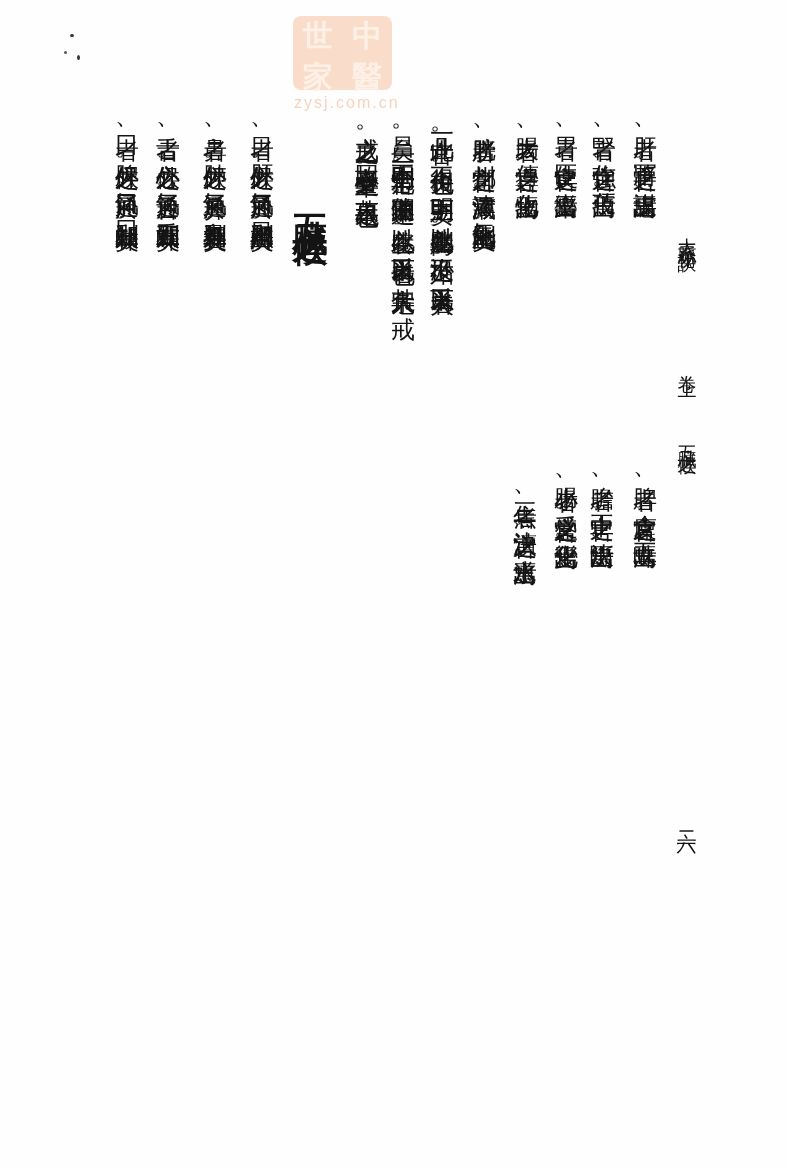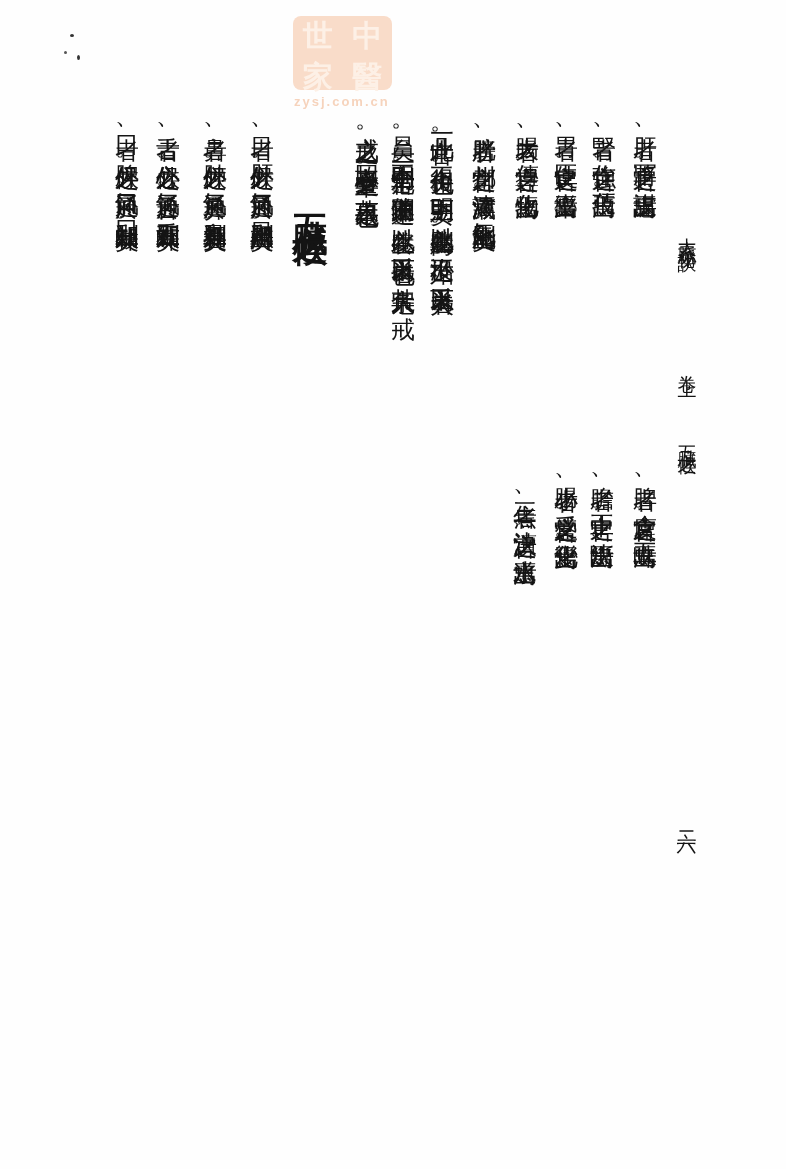--- a/index.html
+++ b/index.html
@@ -56,22 +56,22 @@
     color: #fdf0e6;
   }
   .seal-tr { grid-column: 2; grid-row: 1; }
   .seal-br { grid-column: 2; grid-row: 2; }
   .seal-tl { grid-column: 1; grid-row: 1; }
   .seal-bl { grid-column: 1; grid-row: 2; }
   #watermark-site {
     position: absolute;
     left: 294px; top: 94px;
     font-family: "Liberation Sans", "DejaVu Sans", sans-serif;
-    font-size: 13px;
-    font-weight: bold;
+    font-size: 16px;
+    font-weight: normal;
     letter-spacing: 2px;
     color: #f6d3bc;
   }
   
   .speck { position: absolute; background: #333; border-radius: 50%; }
   .speck-1 { left: 70px; top: 34px; width: 4px; height: 3px; }
   .speck-2 { left: 64px; top: 51px; width: 3px; height: 3px; background: #555; }
   .speck-3 { left: 77px; top: 55px; width: 3px; height: 5px; }
 </style>
 </head>

